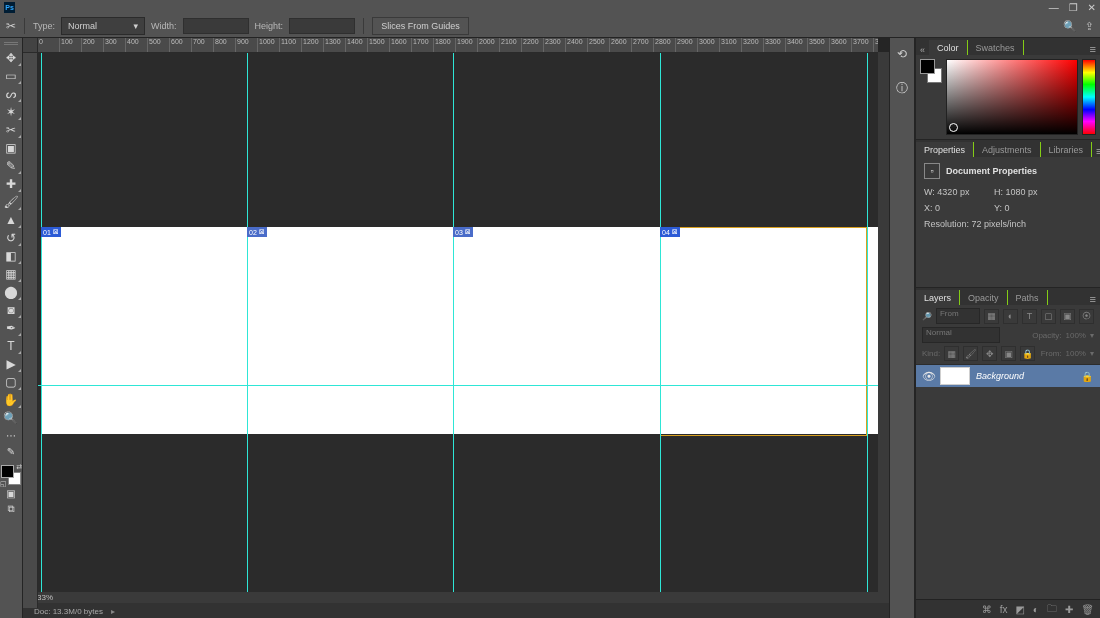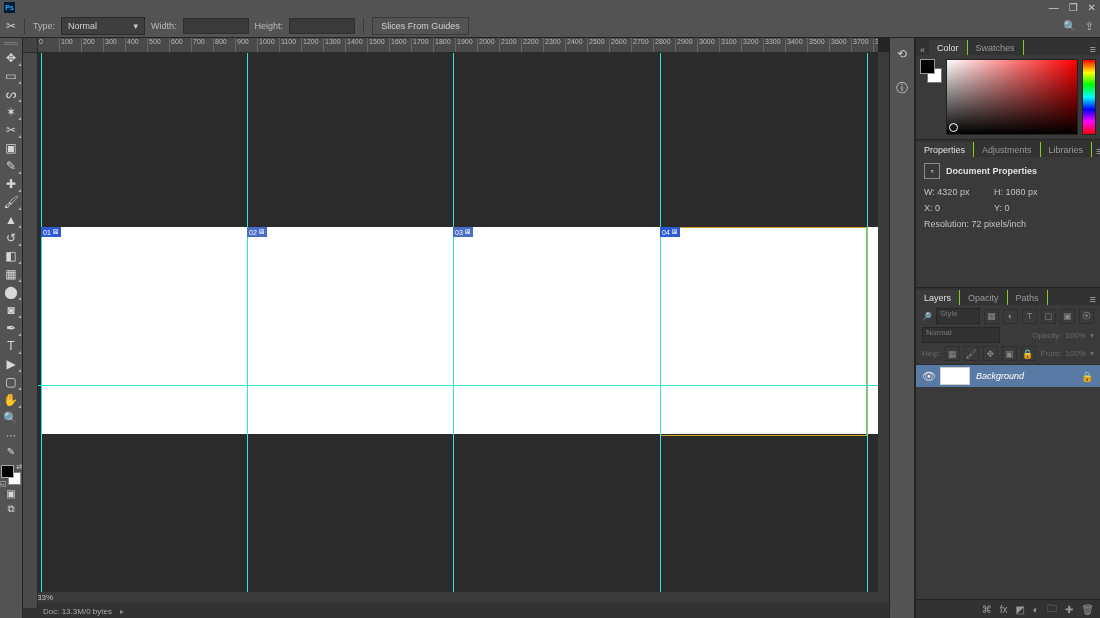--- a/index.html
+++ b/index.html
@@ -47,21 +47,21 @@
   .guide{position:absolute;background:#2ee6d6;z-index:2}
   .guide.v{width:1px;top:0;bottom:0}
   .guide.h{height:1px;left:0;right:0}
   .slice-outline{position:absolute;border:1px solid #d8a020;top:175px;height:207px}
   .slice-badge{position:absolute;top:175px;height:10px;background:#2c5bd6;color:#fff;font-size:7px;padding:0 2px;display:flex;align-items:center;gap:2px;z-index:3}
   .slice-badge.auto{background:#4a6cc9}
   .slice-badge .sym{font-size:7px}
   .scrollbar-v{position:absolute;right:0;top:14px;bottom:27px;width:11px;background:#3a3a3a}
   .scrollbar-h-area{position:absolute;left:0;right:0;bottom:16px;height:11px;background:#3a3a3a;display:flex;align-items:center}
   .zoomfield{width:40px;height:11px;background:#3a3a3a;color:#c0c0c0;font-size:8px;display:flex;align-items:center;padding-left:3px}
-  .statusbar{position:absolute;left:0;right:0;bottom:0;height:16px;background:#323232;display:flex;align-items:center;font-size:8px;color:#aaa;padding-left:20px;gap:8px}
+  .statusbar{position:absolute;left:0;right:0;bottom:0;height:16px;background:#323232;display:flex;align-items:center;font-size:8px;color:#aaa;padding-left:11px;gap:8px}
   .statusbar .arrow{color:#888}
   
   .panel-gap{width:24px;background:#535353;border-left:1px solid #242424;border-right:1px solid #242424;display:flex;flex-direction:column;align-items:center;padding-top:6px;gap:14px}
   .panel-gap .ic{width:18px;height:18px;display:flex;align-items:center;justify-content:center;color:#cfcfcf;font-size:12px;border:1px solid transparent}
   
   .rightcol{width:184px;background:#3a3a3a;border-left:1px solid #242424;display:flex;flex-direction:column}
   .panel{background:#3a3a3a;border-bottom:1px solid #242424;display:flex;flex-direction:column}
   .panel-tabs{height:17px;background:#323232;display:flex;align-items:flex-end;font-size:9px}
   .ptab{padding:3px 8px 2px;color:#999;border-right:1px solid #84cc16}
   .ptab.active{background:#3a3a3a;color:#e0e0e0}
@@ -302,36 +302,36 @@
     <div class="panel layers">
       <div class="panel-tabs">
         <div class="ptab active">Layers</div>
         <div class="ptab">Opacity</div>
         <div class="ptab">Paths</div>
         <span class="menu">≡</span>
       </div>
       <div class="layer-controls">
         <div class="lc-row">
           <span>🔎</span>
-          <div class="lc-input">Style</div>
+          <div class="lc-input">From</div>
           <span class="lc-ic">▦</span>
           <span class="lc-ic">◐</span>
           <span class="lc-ic">T</span>
           <span class="lc-ic">▢</span>
           <span class="lc-ic">▣</span>
           <span class="lc-ic">⦿</span>
         </div>
         <div class="lc-row lc-disabled">
           <div class="lc-input" style="flex:0 0 70px">Normal</div>
           <span style="margin-left:auto">Opacity:</span>
           <span>100%</span>
           <span>▾</span>
         </div>
         <div class="lc-row lc-disabled">
-          <span>Help:</span>
+          <span>Kind:</span>
           <span class="lc-ic">▦</span>
           <span class="lc-ic">🖌</span>
           <span class="lc-ic">✥</span>
           <span class="lc-ic">▣</span>
           <span class="lc-ic">🔒</span>
           <span style="margin-left:auto">From:</span>
           <span>100%</span>
           <span>▾</span>
         </div>
       </div>

